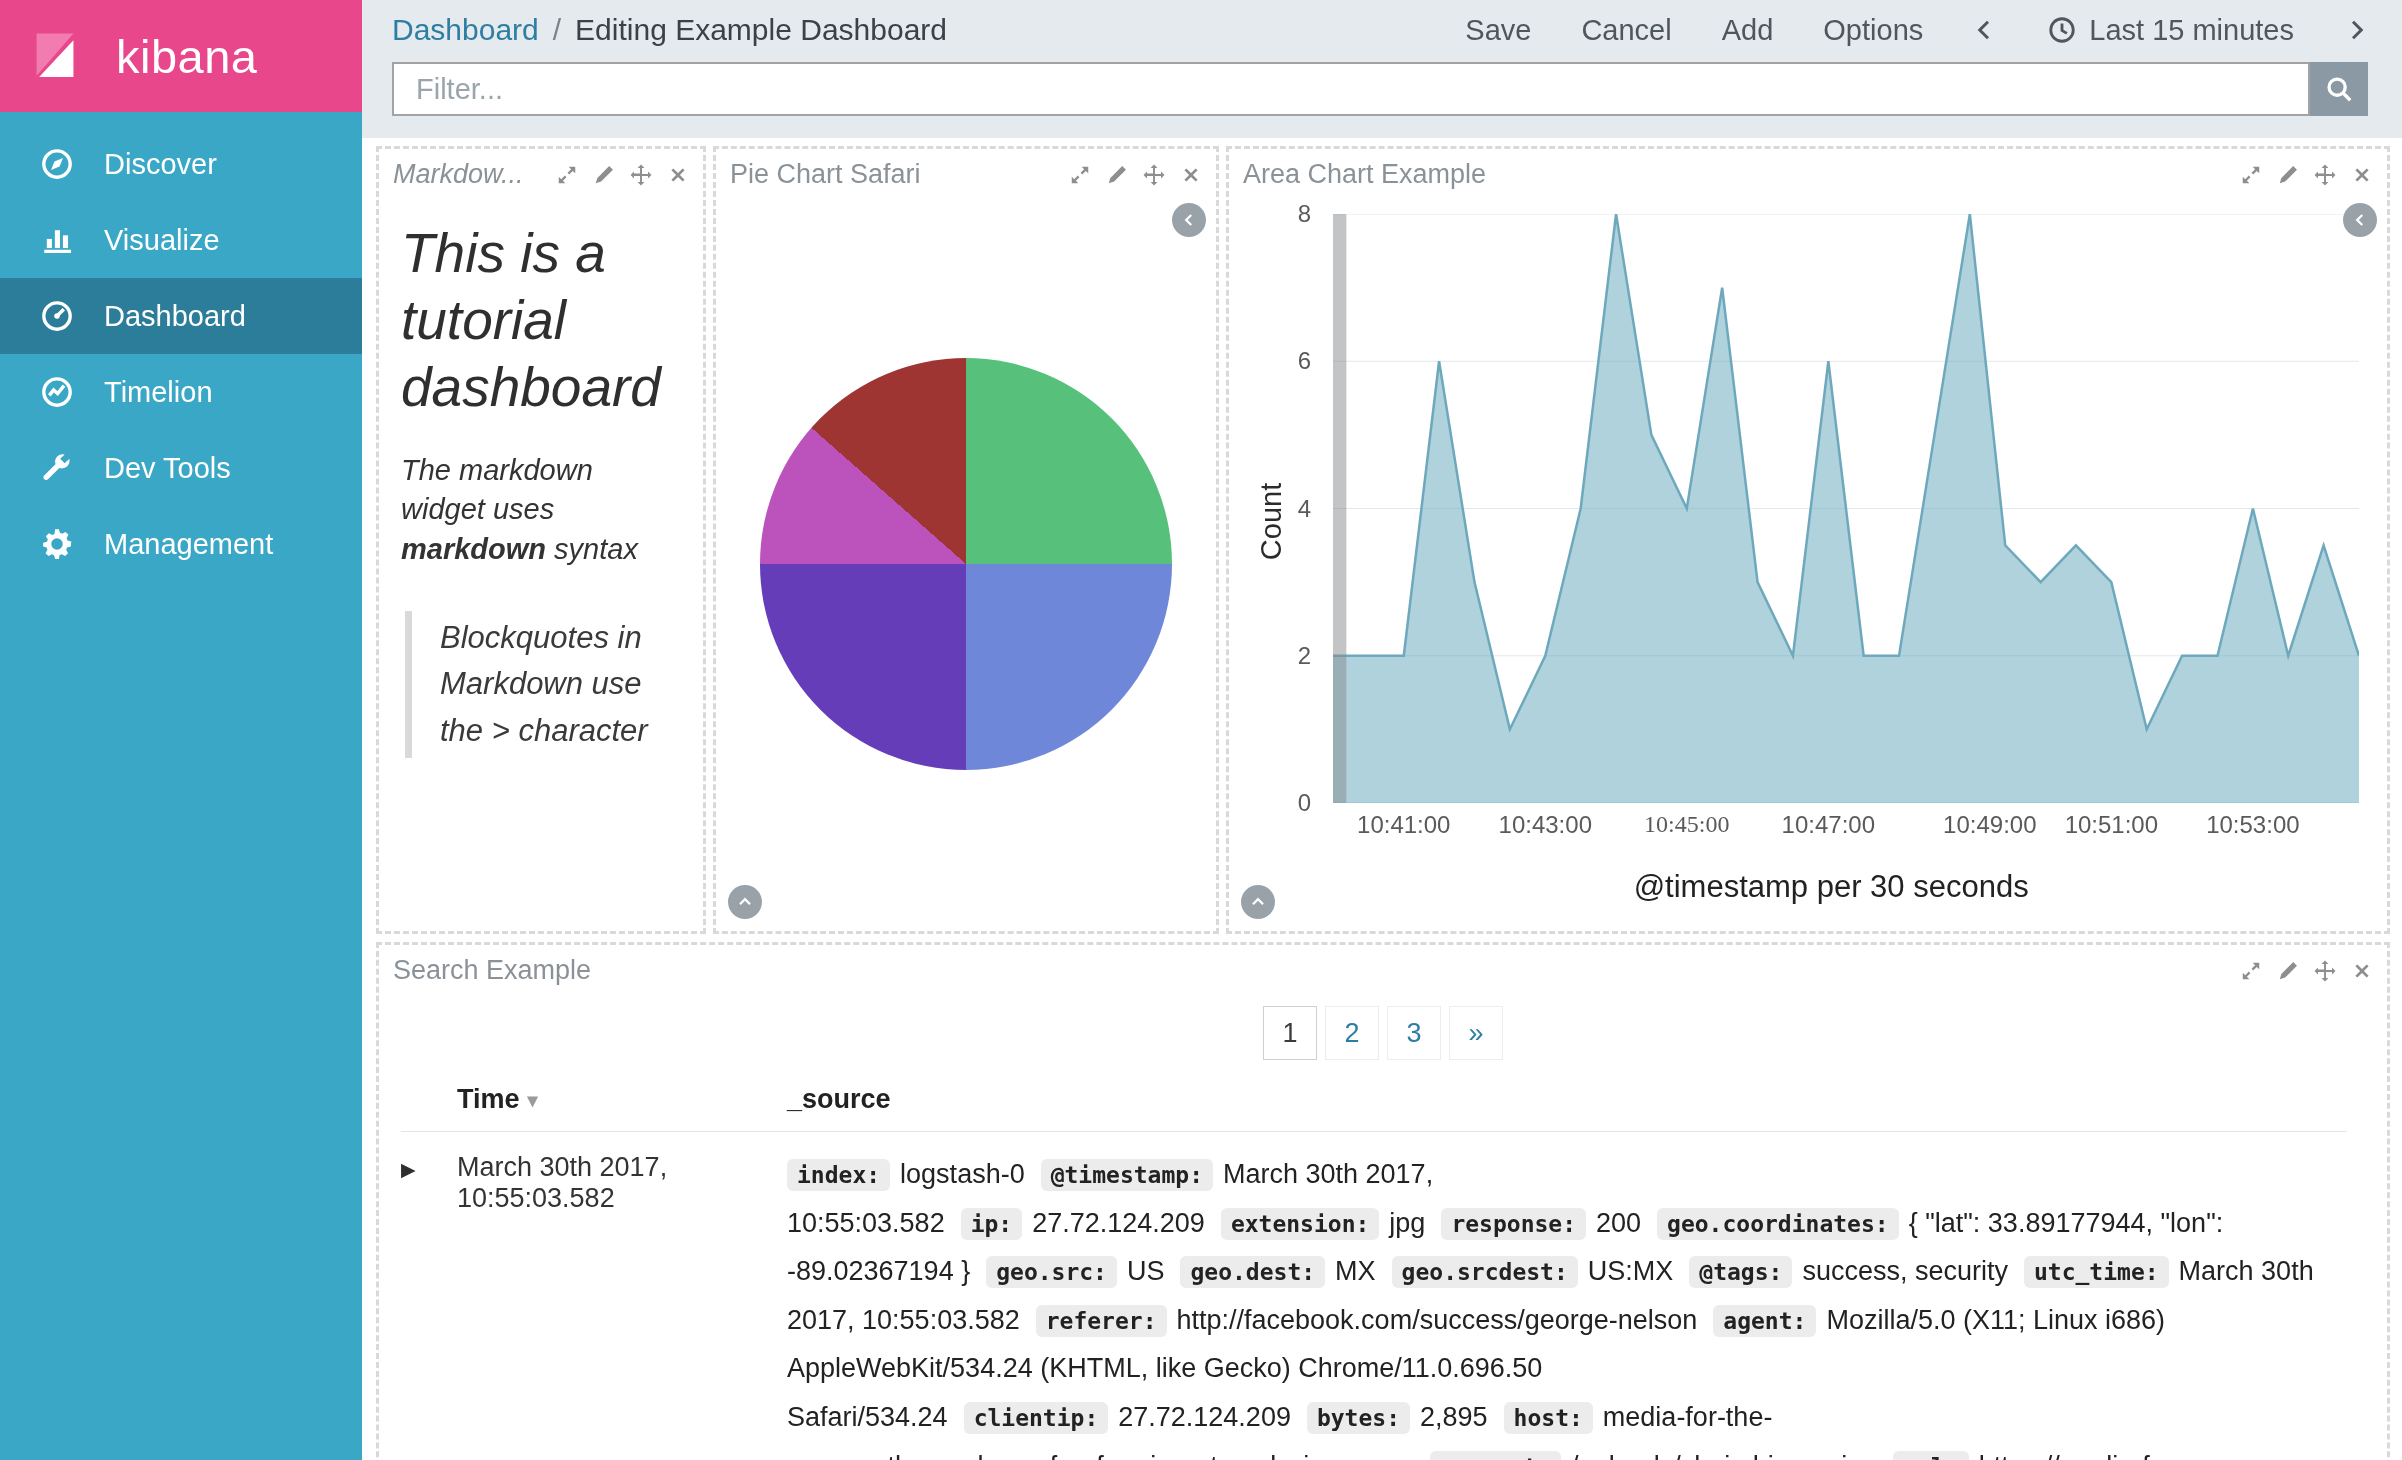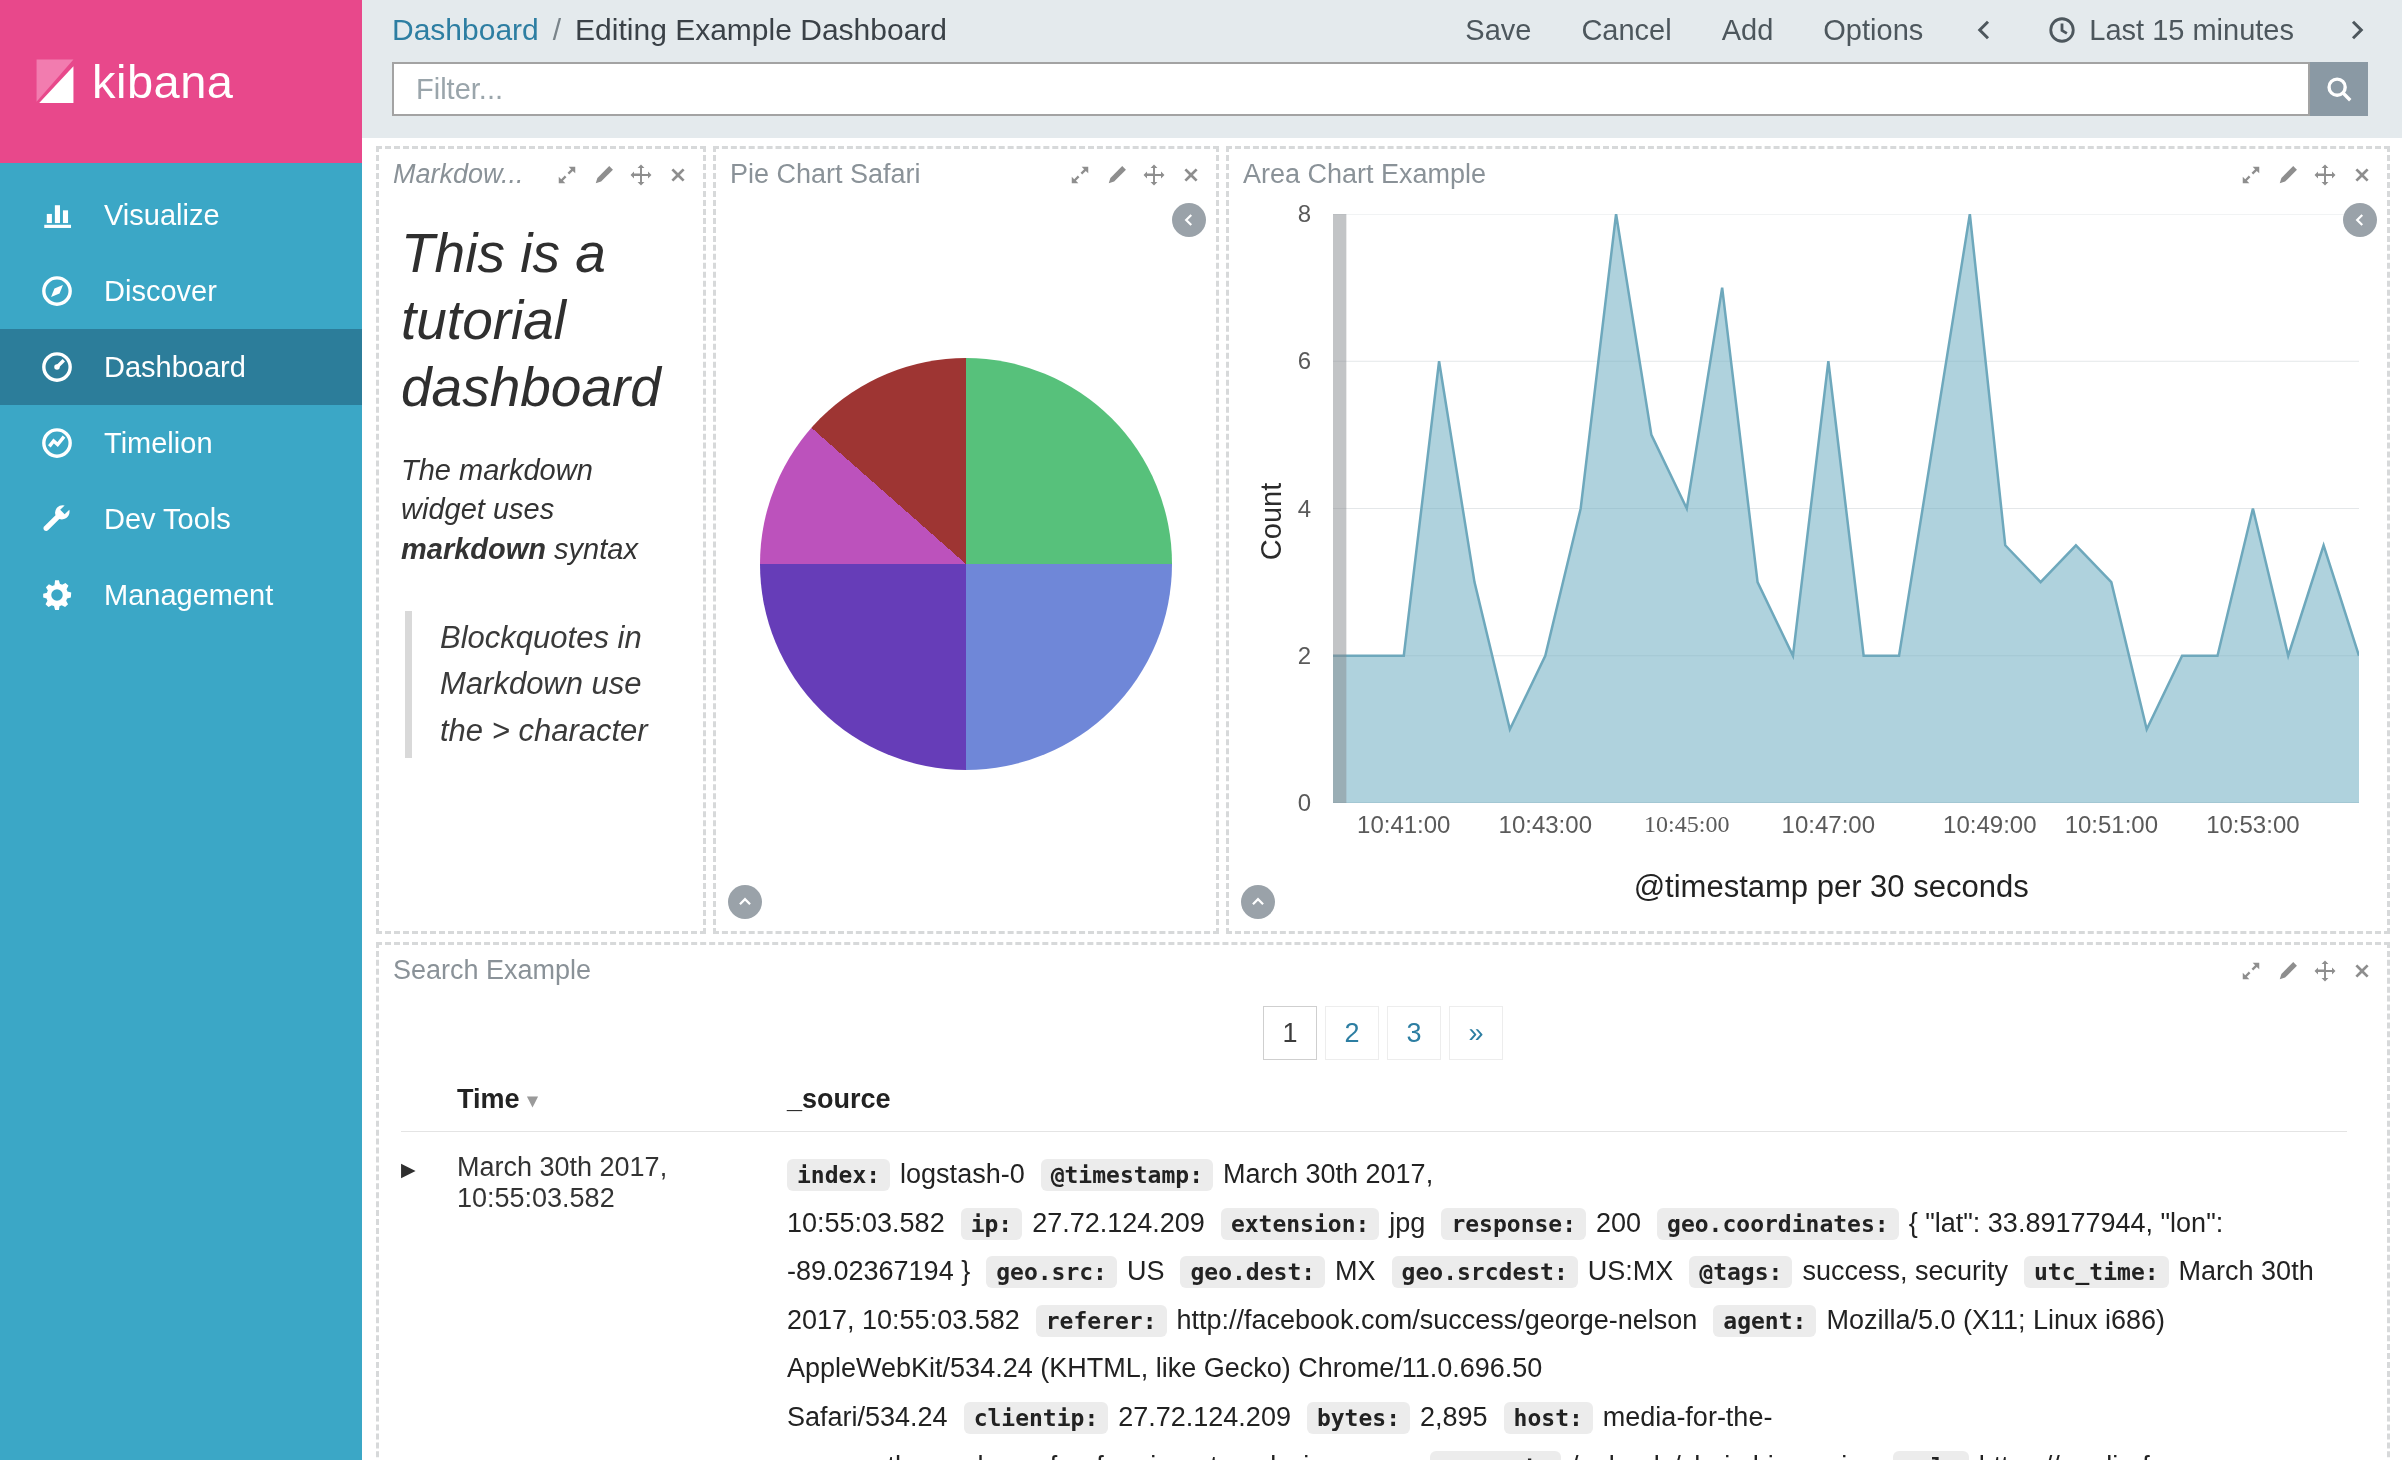--- a/index.html
+++ b/index.html
@@ -2,21 +2,21 @@
 <html><head>
 <meta charset="utf-8">
 <style>
   *{box-sizing:border-box;margin:0;padding:0;}
   html,body{width:2402px;height:1460px;overflow:hidden;background:#fff;
     font-family:"Liberation Sans",sans-serif;color:#333;}
   .app{display:flex;width:100%;height:100%;}
 
   
   .sidebar{width:362px;flex:none;background:#3BA7C6;display:flex;flex-direction:column;}
-  .logo{height:163px;background:#E8488B;display:flex;align-items:center;gap:8px;padding:0 26px;cursor:pointer;}
+  .logo{height:112px;background:#E8488B;display:flex;align-items:center;gap:32px;padding:0 26px;cursor:pointer;}
   .logo svg{width:58px;height:58px;flex:none;}
   .brand{color:#fff;font-size:47px;letter-spacing:.5px;}
   .nav{padding-top:14px;}
   .nav-item{display:flex;align-items:center;gap:30px;height:76px;padding-left:40px;color:#fff;font-size:29px;cursor:pointer;}
   .nav-item.active{background:#2C7D9A;}
   .nav-icon{width:34px;height:34px;flex:none;display:flex;}
   .nav-icon svg{width:34px;height:34px;}
 
   
   .main{flex:1;display:flex;flex-direction:column;min-width:0;}
@@ -108,37 +108,37 @@
     <div class="logo">
       <svg viewBox="0 0 44 44">
         <polygon points="8,5 36,5 8,37" fill="#F27CAF"></polygon>
         <polygon points="10,38 36,10 36,38" fill="#FFFFFF"></polygon>
       </svg>
       <span class="brand">kibana</span>
     </div>
     <nav class="nav">
       <div class="nav-item">
         <span class="nav-icon">
+          <svg viewBox="0 0 16 16">
+              <circle cx="8" cy="8" r="6.2" fill="none" stroke="#fff" stroke-width="1.6"></circle>
+              <path d="M10.8 5.2L9.2 9.2 5.2 10.8 6.8 6.8z" fill="#fff"></path>
+            </svg>
+        </span>
+        <span class="nav-label">Discover</span>
+      </div>
+      <div class="nav-item">
+        <span class="nav-icon">
           <svg viewBox="0 0 16 16" fill="#fff">
               <rect x="2" y="12.6" width="12.6" height="1.5"></rect>
               <rect x="3.2" y="7.5" width="2.4" height="4.3"></rect>
               <rect x="7" y="3.4" width="2.4" height="8.4"></rect>
               <rect x="10.8" y="5.8" width="2.4" height="6"></rect>
             </svg>
         </span>
         <span class="nav-label">Visualize</span>
-      </div>
-      <div class="nav-item">
-        <span class="nav-icon">
-          <svg viewBox="0 0 16 16">
-              <circle cx="8" cy="8" r="6.2" fill="none" stroke="#fff" stroke-width="1.6"></circle>
-              <path d="M10.8 5.2L9.2 9.2 5.2 10.8 6.8 6.8z" fill="#fff"></path>
-            </svg>
-        </span>
-        <span class="nav-label">Discover</span>
       </div>
       <div class="nav-item active">
         <span class="nav-icon">
           <svg viewBox="0 0 16 16">
               <circle cx="8" cy="8" r="6.2" fill="none" stroke="#fff" stroke-width="1.6"></circle>
               <path d="M8 8L11.2 4.8" stroke="#fff" stroke-width="1.6"></path>
               <circle cx="8" cy="8" r="1.3" fill="#fff"></circle>
             </svg>
         </span>
         <span class="nav-label">Dashboard</span>

